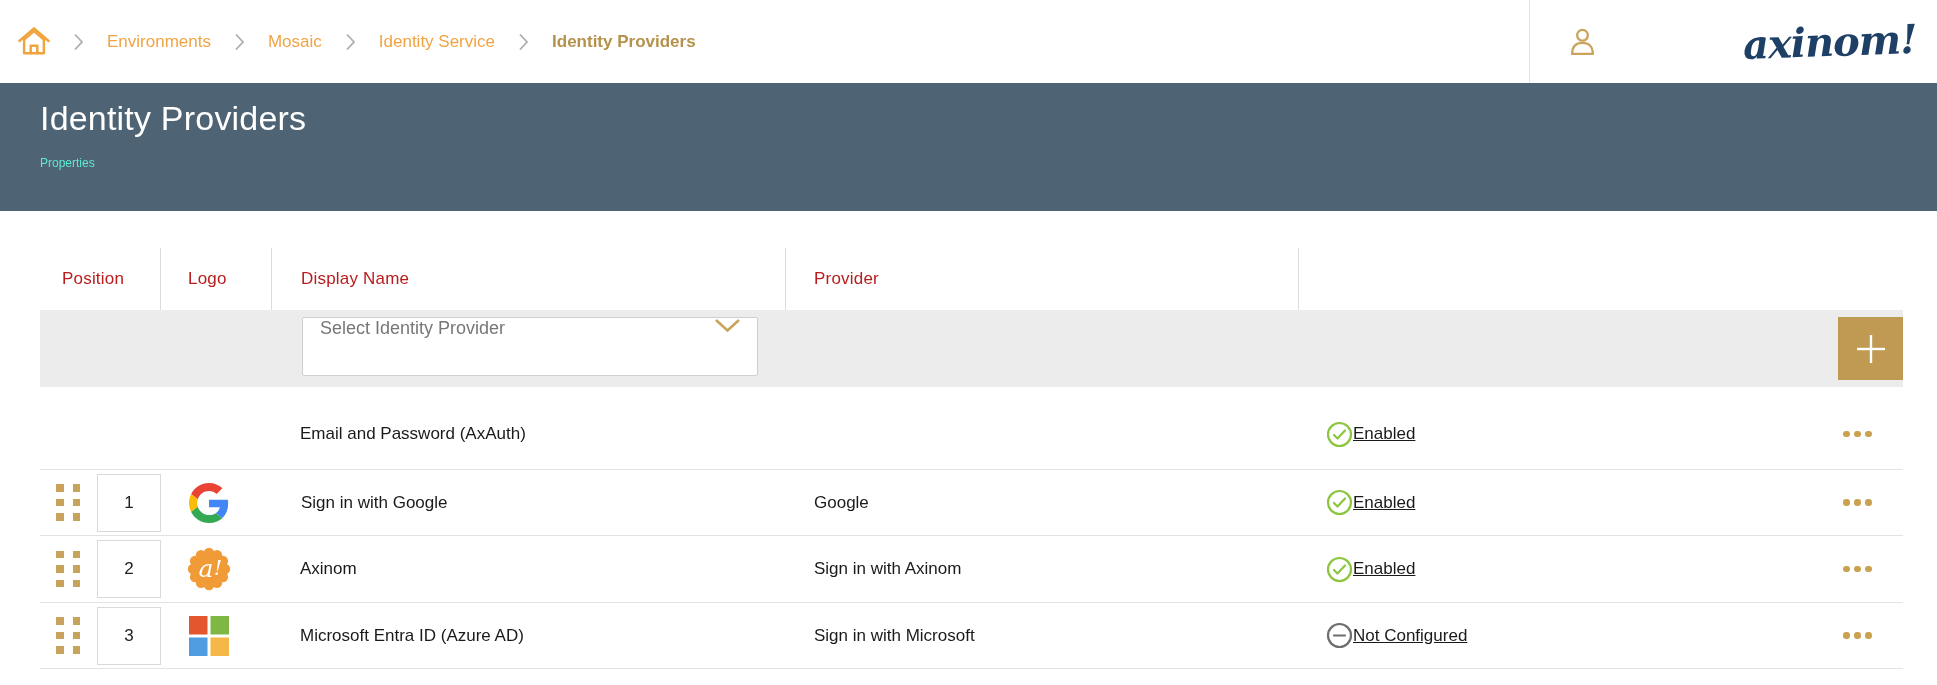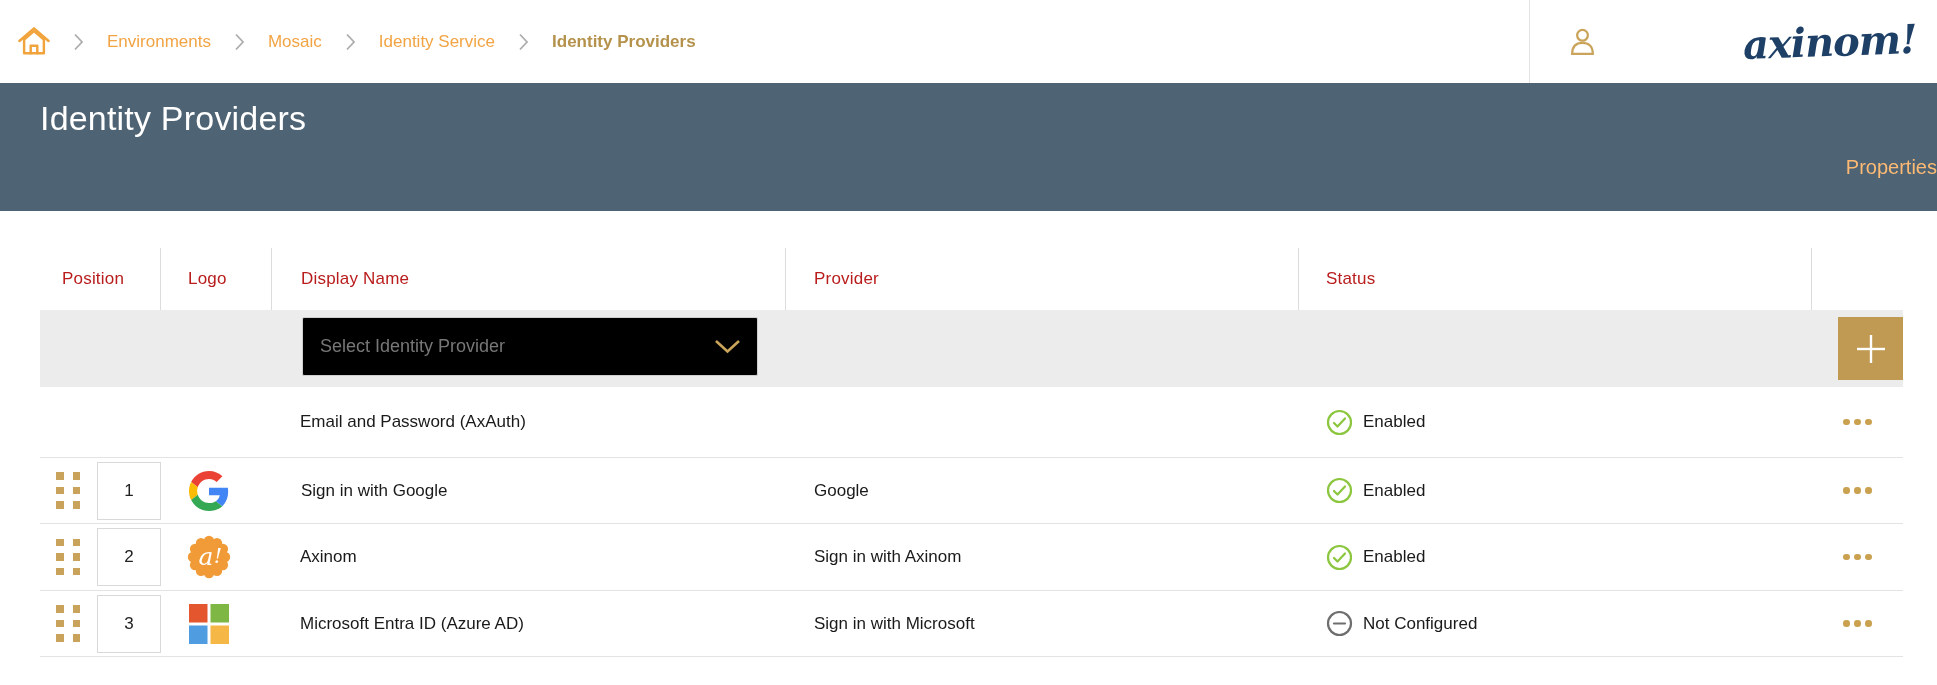--- a/index.html
+++ b/index.html
@@ -13,53 +13,53 @@
   .crumb { color:#F2A444; cursor:pointer; white-space:nowrap; }
   .crumb.active { color:#B5924C; font-weight:bold; }
   .bc-chev { flex:0 0 auto; display:flex; align-items:center; }
   .topbar-right { width:408px; border-left:1px solid #E3E3E3; display:flex; align-items:center; }
   .user-btn { margin-left:36px; background:none; border:none; cursor:pointer; display:flex; }
   .logo { margin-left:auto; margin-right:20px; font-family:"DejaVu Serif",serif; font-style:italic;
           font-weight:bold; font-size:40px; color:#1E4066; transform:rotate(-2deg); letter-spacing:-1px; }
   
   .banner { height:128px; background:#4E6373; padding:14px 0 0 40px; }
   .banner h1 { color:#fff; font-size:34px; font-weight:400; line-height:42px; letter-spacing:.2px; }
-  .banner .subtitle { margin-top:17px; color:#fdba74; font-size:20px;text-align:right; }
+  .banner .subtitle { margin-top:17px; color:#5eead4; font-size:12px; }
   
   .table { margin:0 34px 0 40px; width:1863px; }
   .thead { margin-top:37px; height:62px; display:flex; }
   .th { border-right:1px solid #DCDCDC; display:flex; align-items:center;
         font-size:17px; font-weight:normal; color:#b91c1c; letter-spacing:.2px; }
   .c1 { width:121px; } .c2 { width:111px; } .c3 { width:513px; }
   .c4 { width:514px; } .c5 { width:513px; } .c6 { width:91px; }
   .th.c1 { padding-left:22px; } .th.c2 { padding-left:27px; } .th.c3 { padding-left:28px; }
   .th.c4 { padding-left:29px; } .th.c5 { padding-left:27px; } .th.c6 { border-right:none; }
   
   .add-row { position:relative; height:77px; background:#ECECEC; }
-  .select { position:absolute; left:262px; top:7px; width:456px; height:59px; background:#000000;
-            border:1px solid #CFCFCF; border-radius:2px; display:flex; align-items:center;
+  .select { position:absolute; left:262px; top:7px; width:456px; height:59px; background:#ffffff;
+            border:1px solid #CFCFCF; border-radius:2px; display:flex; 
             padding:0 16px 0 17px; cursor:pointer; }
   .select-label { font-size:18px; color:#777; }
   .select svg { margin-left:auto; }
   .add-btn { position:absolute; right:0; top:7px; width:65px; height:63px; background:#C09A52;
              border:none; cursor:pointer; display:flex; align-items:center; justify-content:center; }
   
   .row { display:flex; align-items:center; border-bottom:1px solid #E3E3E3; }
-  .row-1 { height:71px; } .row-2 { height:66px; } .row-3 { height:67px; } .row-4 { height:66px; }
+  .row-1 { height:71px;margin-top:12px; } .row-2 { height:66px; } .row-3 { height:67px; } .row-4 { height:66px; }
   .cell { display:flex; align-items:center; height:100%; }
   .col-pos { padding-left:16px; }
   .drag { display:grid; grid-template-columns:7.5px 7.5px; grid-auto-rows:7.5px;
           column-gap:9px; row-gap:7px; cursor:grab; }
   .drag i { background:#C9A35C; display:block; }
   .pos-box { margin-left:auto; width:64px; height:58px; border:1px solid #D9D9D9; background:#fff;
              display:flex; align-items:center; justify-content:center; font-size:17px; color:#222; }
   .col-logo { justify-content:center; padding-right:16px; }
   .col-provider { padding-left:28px; font-size:17px; }
   .col-display { padding-left:29px; font-size:17px; }
-  .col-status { padding-left:27px; gap:10px; font-size:17px; }
+  .col-status { padding-left:27px; gap:0; font-size:17px;text-decoration:underline; }
   .col-actions { justify-content:center; }
   .dots-btn { display:flex; gap:4.5px; background:none; border:none; cursor:pointer; padding:10px; }
   .dots-btn i { width:6.5px; height:6.5px; border-radius:50%; background:#C9A14F; }
 </style>
 </head>
 <body>
 
 <header class="topbar">
   <nav class="breadcrumb">
     <span style="display:flex;cursor:pointer;">
@@ -110,21 +110,20 @@
   <div class="subtitle">Properties</div>
 </section>
 
 <main class="table">
 
   <div class="thead">
     <div class="th c1">Position</div>
     <div class="th c2">Logo</div>
     <div class="th c4">Display Name</div>
     <div class="th c3">Provider</div>
-    <div class="th c5">Status</div>
     <div class="th c6"></div>
   </div>
 
   <div class="add-row">
     <div class="select">
       <span class="select-label">Select Identity Provider</span>
       <svg width="27" height="15" viewBox="0 0 27 15" fill="none" stroke="#C9A45A" stroke-width="2.6">
           <polyline points="2,2 13.5,12.5 25,2"></polyline>
         </svg>
     </div>

